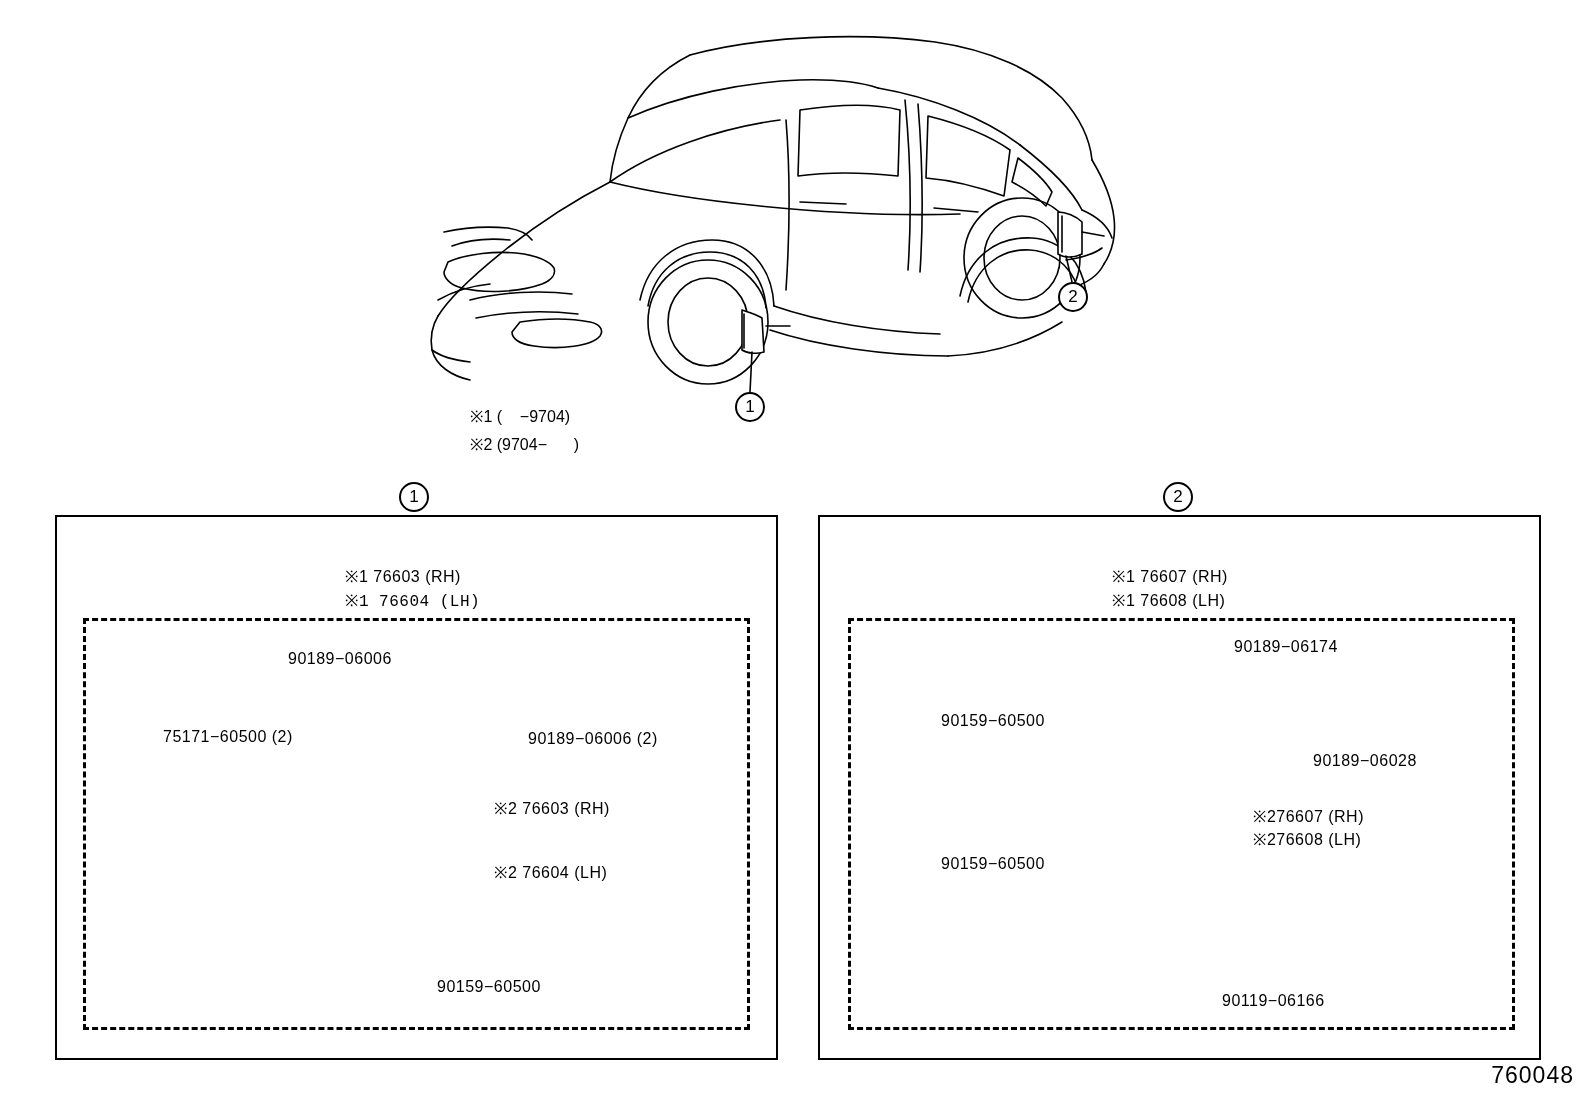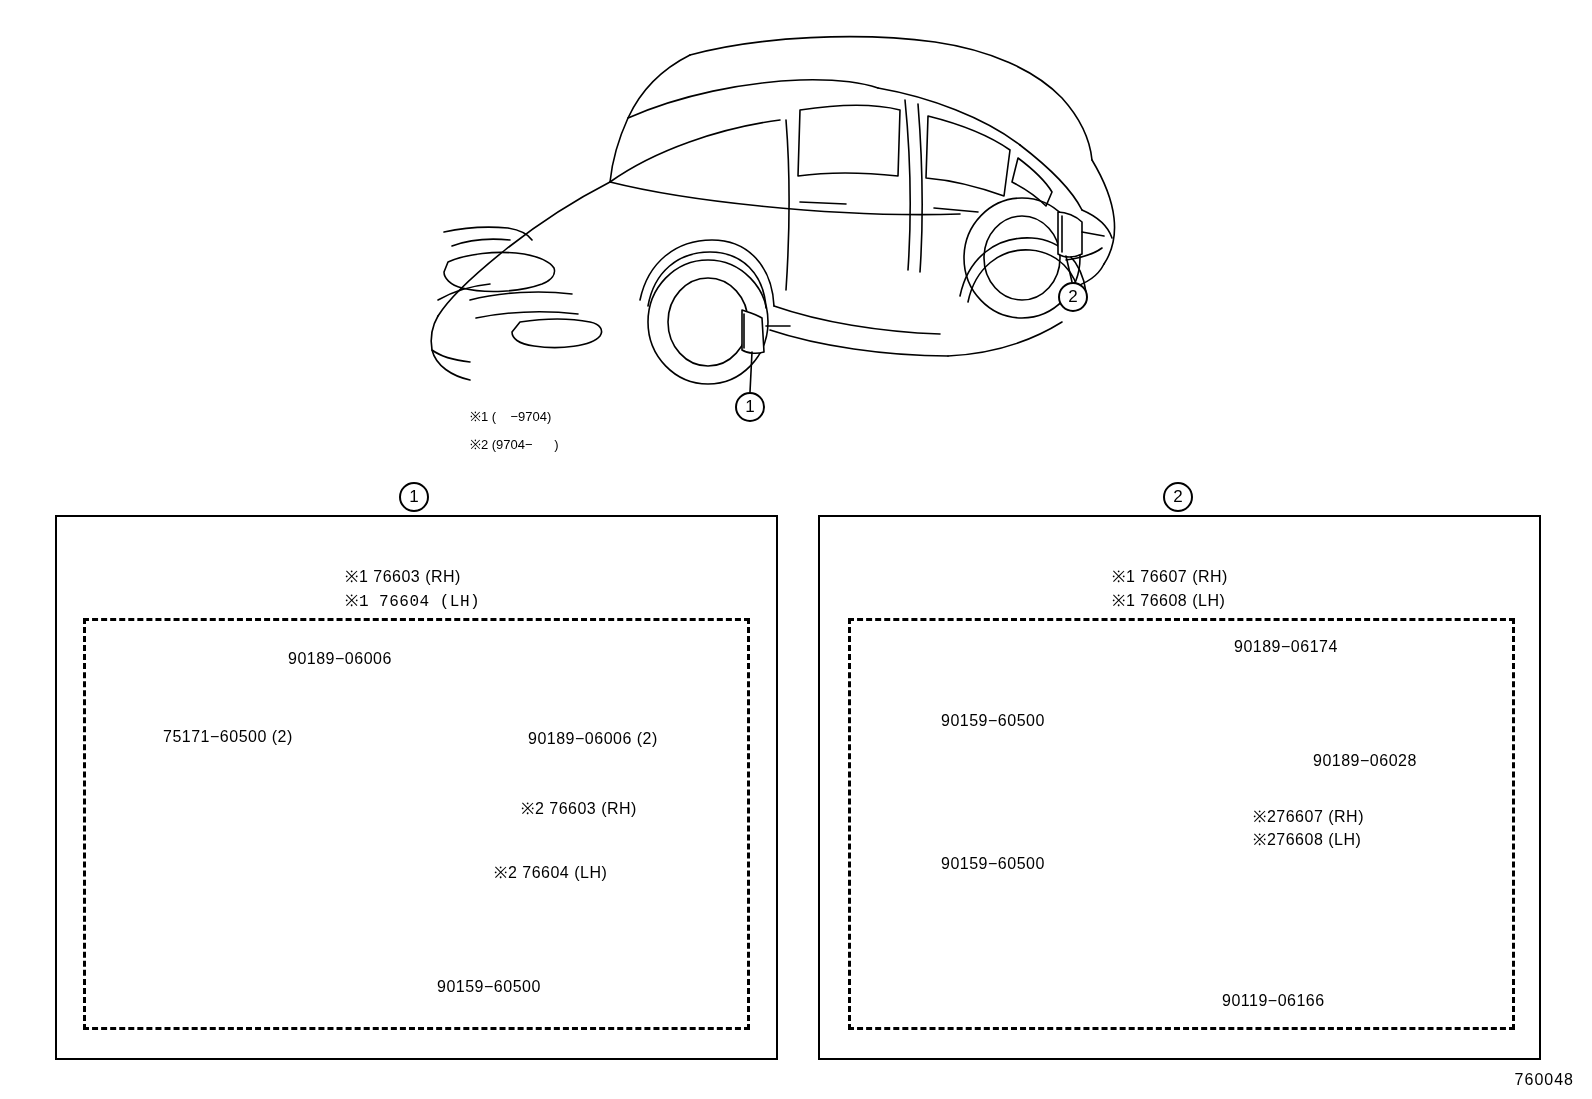--- a/index.html
+++ b/index.html
@@ -55,26 +55,26 @@
   .dashbox {
     position: absolute;
     border: 3px dashed #000;
     box-sizing: border-box;
     background: transparent;
   }
   .figcode {
     position: absolute;
     right: 18px;
     bottom: 10px;
+    font-size: 23px;
+    letter-spacing: 1px;
+  }
+  .note-block {
+    position: absolute;
     font-size: 16px;
-    letter-spacing: 1px;
-  }
-  .note-block {
-    position: absolute;
-    font-size: 13px;
     line-height: 26px;
     white-space: pre;
   }
 </style>
 </head>
 <body>
 
 <div class="stage">
 
   <svg class="art" viewBox="0 0 1592 1099">
@@ -303,21 +303,21 @@
   <div class="dashbox" style="left:848px; top:618px; width:667px; height:412px;"></div>
 
   <div class="lbl" style="left:345px; top:565px;">※1 76603 (RH)</div>
   <div class="lbl" style="left:345px; top:589px;font-family:Liberation Mono, monospace;">※1 76604 (LH)</div>
 
   <div class="lbl" style="left:288px; top:650px;">90189−06006</div>
   <div class="lbl" style="left:528px; top:730px;">90189−06006 (2)</div>
   <div class="lbl" style="left:163px; top:728px;">75171−60500 (2)</div>
   <div class="lbl" style="left:437px; top:978px;">90159−60500</div>
 
-  <div class="lbl" style="left:521px; top:797px;">※2 76603 (RH)</div>
+  <div class="lbl" style="left:494px; top:797px;">※2 76603 (RH)</div>
   <div class="lbl" style="left:494px; top:820px;margin-top:41px;">※2 76604 (LH)</div>
 
   <div class="lbl" style="left:1112px; top:565px;">※1 76607 (RH)</div>
   <div class="lbl" style="left:1112px; top:589px;">※1 76608 (LH)</div>
 
   <div class="lbl" style="left:1234px; top:638px;">90189−06174</div>
   <div class="lbl" style="left:1313px; top:752px;text-align:center;">90189−06028</div>
   <div class="lbl" style="left:941px; top:712px;">90159−60500</div>
   <div class="lbl" style="left:941px; top:855px;">90159−60500</div>
   <div class="lbl" style="left:1222px; top:992px;">90119−06166</div>

